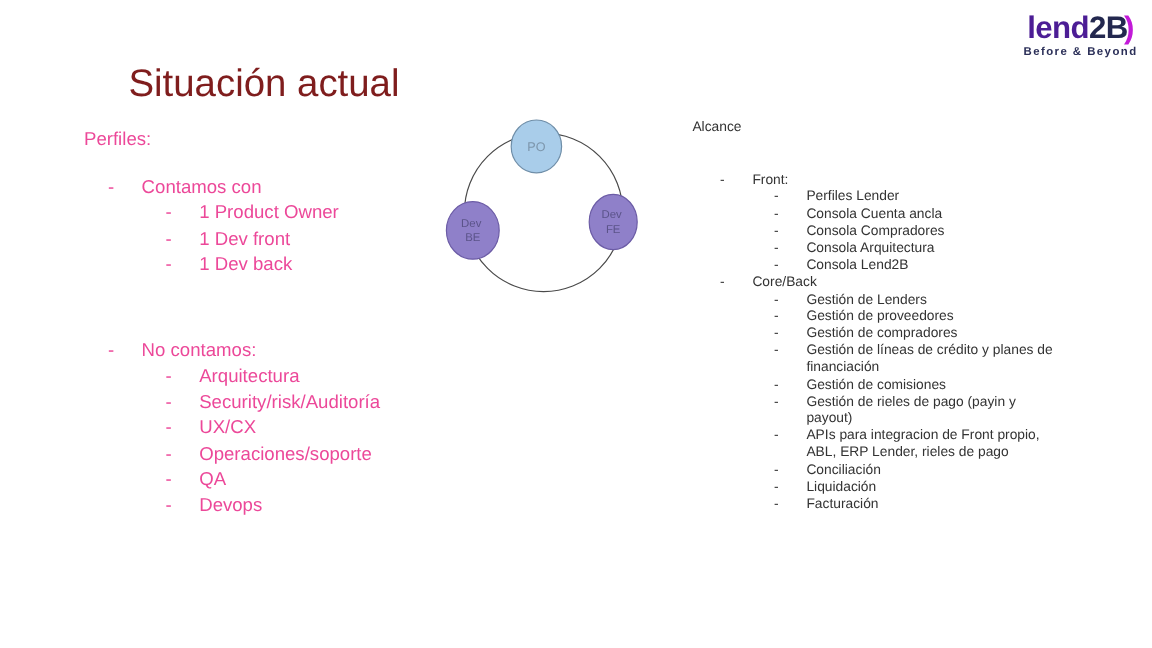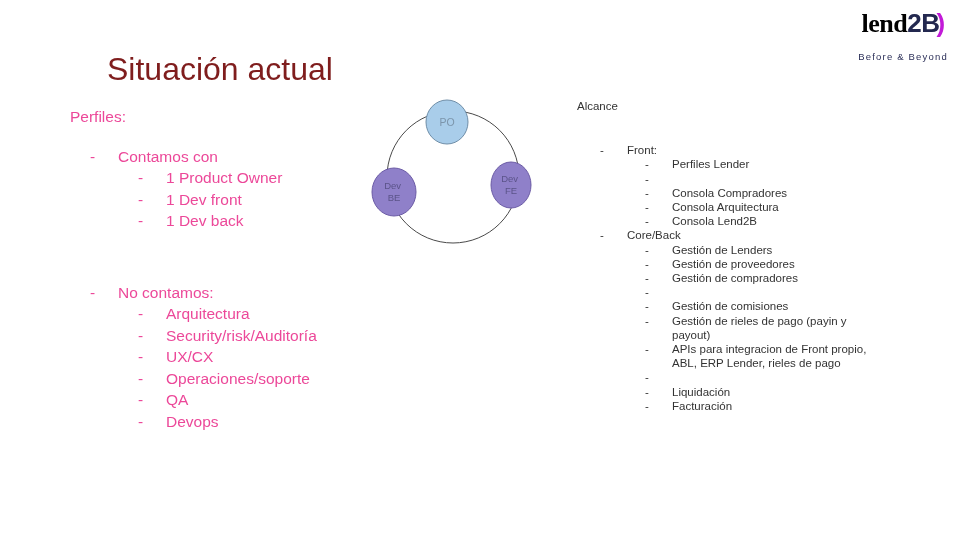--- a/index.html
+++ b/index.html
@@ -3,24 +3,24 @@
 <meta charset="utf-8">
 <style>
   * { margin:0; padding:0; box-sizing:border-box; }
   html,body { background:#ffffff; }
   body { font-family:"Liberation Sans", sans-serif; color:#2e2e2e; }
   .slide { position:relative; width:960px; height:540px; background:#ffffff; overflow:hidden; }
 
   
   .logo { position:absolute; top:10px; right:12px; text-align:center; }
   .logo-word { font-weight:700; font-size:26px; line-height:26px; letter-spacing:-0.5px; white-space:nowrap; }
-  .logo-lend { color:#000000;font-family:Liberation Serif, serif; }
+  .logo-lend { color:#4c1d95; }
   .logo-2b { color:#23284f; }
   .logo-bracket { color:#c21ad8; font-weight:700; margin-left:-3px; }
-  .logo-tagline { margin-top:14px; font-size:9.5px; font-weight:400; letter-spacing:1.2px; color:#2b2f58; white-space:nowrap; }
+  .logo-tagline { margin-top:2px; font-size:9.5px; font-weight:700; letter-spacing:1.2px; color:#2b2f58; white-space:nowrap; }
 
   
   .title { position:absolute; left:107px; top:50px; font-size:32px; line-height:38px;
            font-weight:500; color:#7f1d1d; letter-spacing:0; }
 
   
   .li { display:flex; align-items:flex-start; }
   .dash { flex:0 0 auto; text-align:left; }
   .txt { flex:1 1 auto; }
 
@@ -140,20 +140,21 @@
       <div class="li l1">
         <span class="dash">-</span>
         <div class="txt">Front:</div>
       </div>
       <div class="li l2">
         <span class="dash">-</span>
         <div class="txt">Perfiles Lender</div>
       </div>
       <div class="li l2">
         <span class="dash">-</span>
+        <div class="txt">Consola Cuenta ancla</div>
       </div>
       <div class="li l2">
         <span class="dash">-</span>
         <div class="txt">Consola Compradores</div>
       </div>
       <div class="li l2">
         <span class="dash">-</span>
         <div class="txt">Consola Arquitectura</div>
       </div>
       <div class="li l2">
@@ -174,35 +175,37 @@
       <div class="li l2">
         <span class="dash">-</span>
         <div class="txt">Gestión de proveedores</div>
       </div>
       <div class="li l2">
         <span class="dash">-</span>
         <div class="txt">Gestión de compradores</div>
       </div>
       <div class="li l2">
         <span class="dash">-</span>
+        <div class="txt">Gestión de líneas de crédito y planes de financiación</div>
       </div>
       <div class="li l2">
         <span class="dash">-</span>
         <div class="txt">Gestión de comisiones</div>
       </div>
       <div class="li l2">
         <span class="dash">-</span>
         <div class="txt">Gestión de rieles de pago (payin y payout)</div>
       </div>
       <div class="li l2">
         <span class="dash">-</span>
         <div class="txt">APIs para integracion de Front propio, ABL, ERP Lender, rieles de pago</div>
       </div>
       <div class="li l2">
         <span class="dash">-</span>
+        <div class="txt">Conciliación</div>
       </div>
       <div class="li l2">
         <span class="dash">-</span>
         <div class="txt">Liquidación</div>
       </div>
       <div class="li l2">
         <span class="dash">-</span>
         <div class="txt">Facturación</div>
       </div>
     </div>

